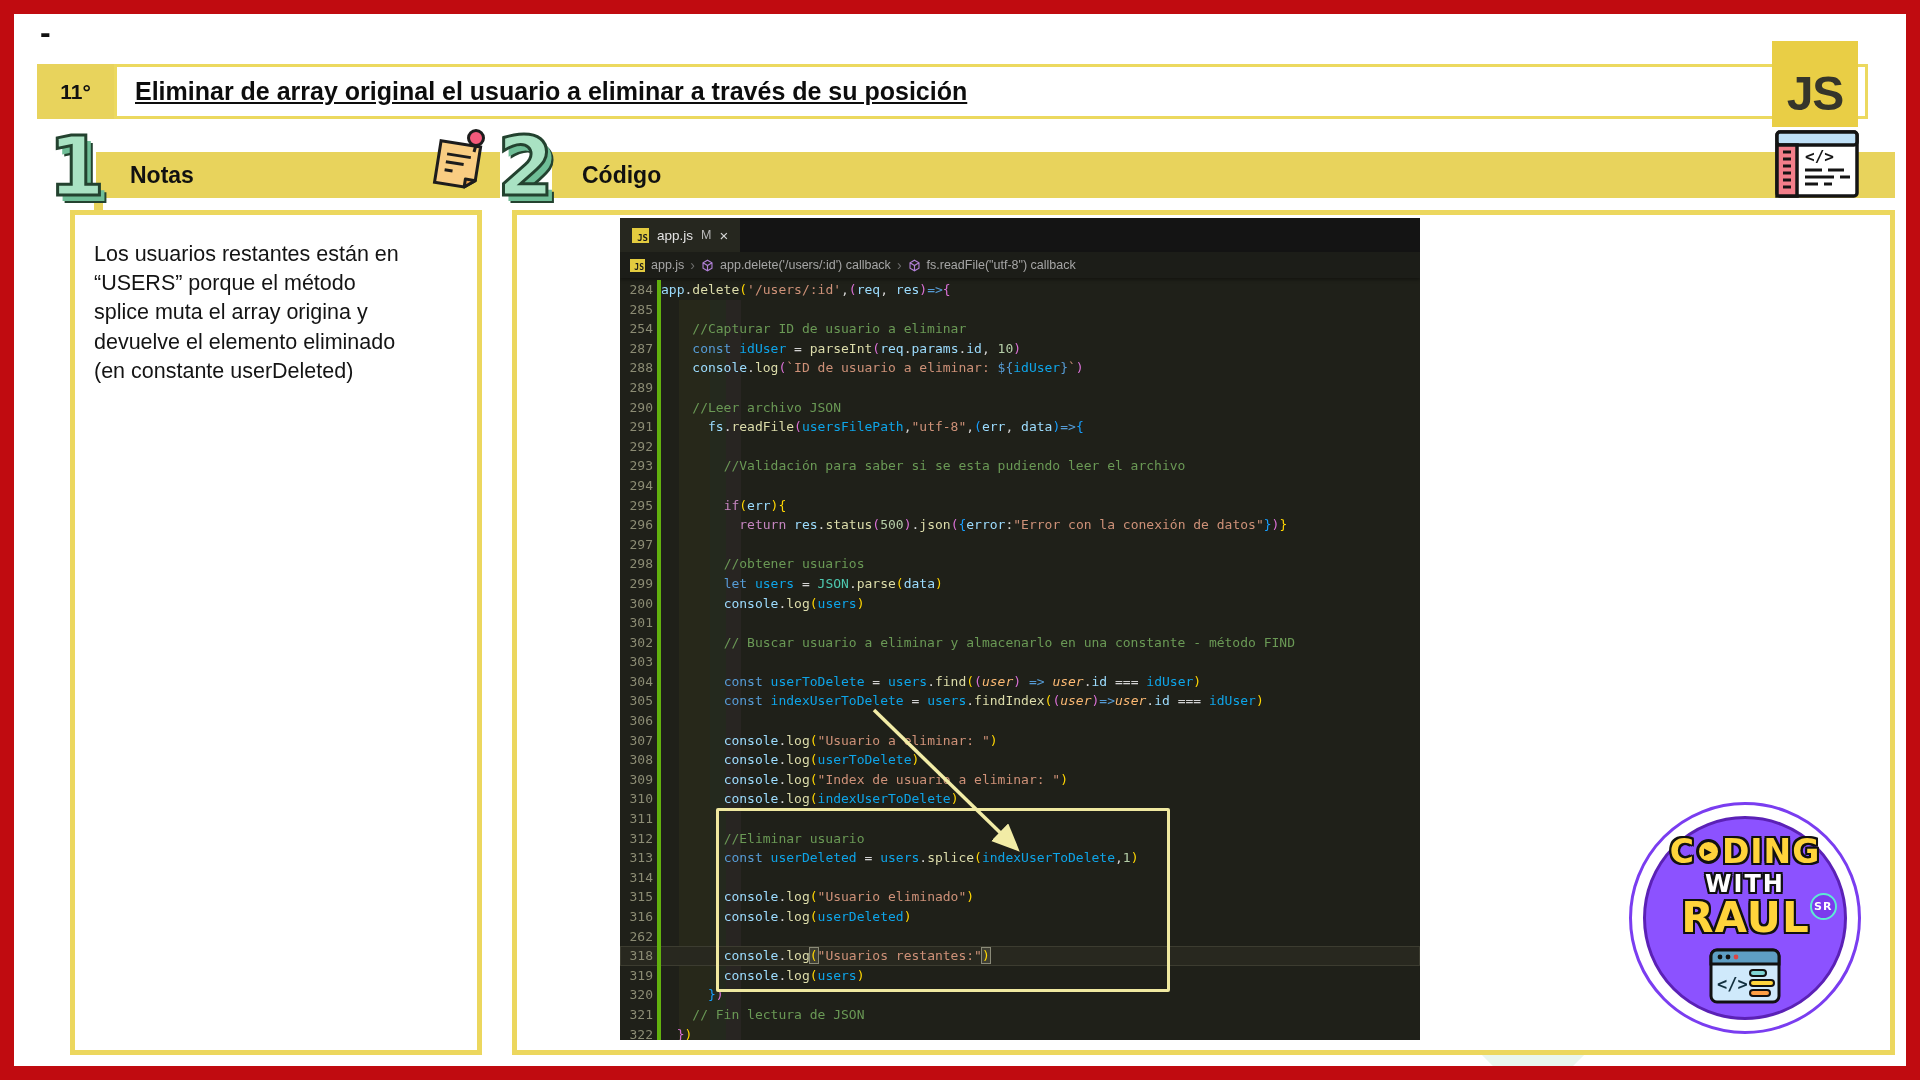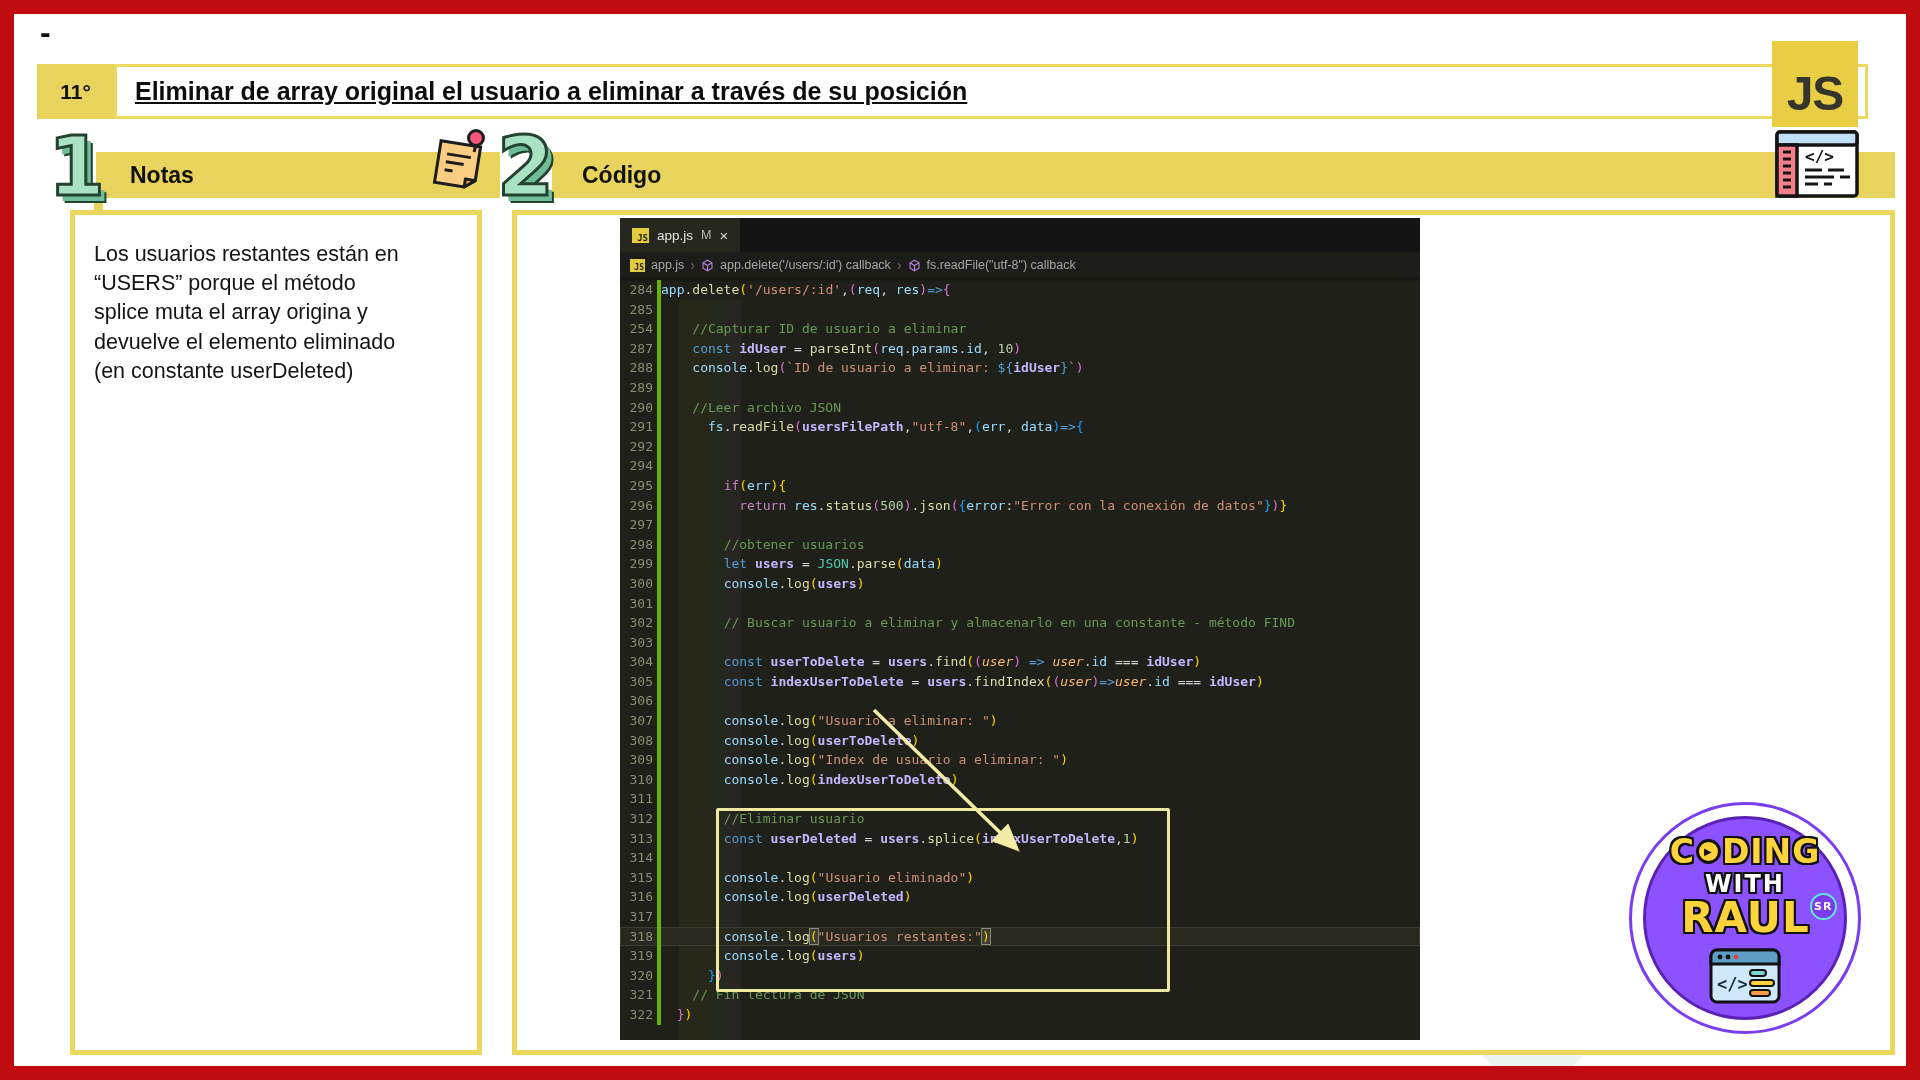--- a/index.html
+++ b/index.html
@@ -34,21 +34,21 @@
   .crumb-sep{color:#6d6d6d;font-size:14px;}
   .code{position:absolute;left:0;top:62px;right:0;}
   .cl{display:flex;height:19.6px;line-height:19.6px;font-size:13px;position:relative;z-index:2;}
   .cl .ln{flex:0 0 33px;text-align:right;color:#8c8c74;}
   .cl .git{flex:0 0 4px;background:#62b10e;margin-left:4px;}
   .cl .ct{white-space:pre;}
   .cl.cur{background:#28281f;box-shadow:inset 0 0 0 1px #3c3c30;}
   .iband{position:absolute;z-index:1;top:82px;height:740px;}
   .tk-fg{color:#d4d4d4}.tk-cm{color:#6a9955}.tk-kw{color:#569cd6}.tk-ctl{color:#c586c0}
   .tk-fn{color:#dcdcaa}.tk-str{color:#ce9178}.tk-v{color:#9cdcfe}
-  .tk-cv{color:#c4b5fd;font-weight:700}.tk-num{color:#b5cea8}.tk-cls{color:#4ec9b0}
+  .tk-cv{color:#0ea5e9;font-weight:400}.tk-num{color:#b5cea8}.tk-cls{color:#4ec9b0}
   .tk-par{color:#fdba74;font-style:italic}
   .tk-p1{color:#ffd602}.tk-p2{color:#da70d6}.tk-p3{color:#179fff}
   .bm{outline:1px solid #8a8a78;background:rgba(220,220,200,0.12);}
   
   .anno-rect{left:716px;top:808px;width:454px;height:184px;border:3px solid #efe8a0;box-sizing:border-box;z-index:5;border-radius:2px;}
   .anno-arrow{left:860px;top:698px;z-index:5;}
   
   .logo{left:1629px;top:802px;width:232px;height:232px;z-index:6;}
   .logo-outer{width:232px;height:232px;border-radius:50%;background:#fff;border:3px solid #7a3df0;box-sizing:border-box;display:flex;align-items:center;justify-content:center;}
   .logo-inner{width:204px;height:204px;border-radius:50%;background:#8c52ff;border:3px solid #5b21b6;box-sizing:border-box;display:flex;flex-direction:column;align-items:center;justify-content:center;gap:1px;}
@@ -196,20 +196,25 @@
           <span class="ln">291</span>
           <span class="git"></span>
           <span class="ct"><span class="tk-fg">      </span><span class="tk-v">fs</span><span class="tk-fg">.</span><span class="tk-fn">readFile</span><span class="tk-p2">(</span><span class="tk-cv">usersFilePath</span><span class="tk-fg">,</span><span class="tk-str">"utf-8"</span><span class="tk-fg">,</span><span class="tk-p3">(</span><span class="tk-v">err</span><span class="tk-fg">, </span><span class="tk-v">data</span><span class="tk-p3">)</span><span class="tk-kw">=&gt;</span><span class="tk-p3">{</span></span>
         </div>
         <div class="cl">
           <span class="ln">292</span>
           <span class="git"></span>
           <span class="ct"></span>
         </div>
         <div class="cl">
+          <span class="ln">293</span>
+          <span class="git"></span>
+          <span class="ct"><span class="tk-fg">        </span><span class="tk-cm">//Validación para saber si se esta pudiendo leer el archivo</span></span>
+        </div>
+        <div class="cl">
           <span class="ln">294</span>
           <span class="git"></span>
           <span class="ct"></span>
         </div>
         <div class="cl">
           <span class="ln">295</span>
           <span class="git"></span>
           <span class="ct"><span class="tk-fg">        </span><span class="tk-ctl">if</span><span class="tk-p1">(</span><span class="tk-v">err</span><span class="tk-p1">)</span><span class="tk-p1">{</span></span>
         </div>
         <div class="cl">
@@ -311,21 +316,21 @@
           <span class="ln">315</span>
           <span class="git"></span>
           <span class="ct"><span class="tk-fg">        </span><span class="tk-v">console</span><span class="tk-fg">.</span><span class="tk-fn">log</span><span class="tk-p1">(</span><span class="tk-str">"Usuario eliminado"</span><span class="tk-p1">)</span></span>
         </div>
         <div class="cl">
           <span class="ln">316</span>
           <span class="git"></span>
           <span class="ct"><span class="tk-fg">        </span><span class="tk-v">console</span><span class="tk-fg">.</span><span class="tk-fn">log</span><span class="tk-p1">(</span><span class="tk-cv">userDeleted</span><span class="tk-p1">)</span></span>
         </div>
         <div class="cl">
-          <span class="ln">317</span>
+          <span class="ln">262</span>
           <span class="git"></span>
           <span class="ct"></span>
         </div>
         <div class="cl cur">
           <span class="ln">318</span>
           <span class="git"></span>
           <span class="ct"><span class="tk-fg">        </span><span class="tk-v">console</span><span class="tk-fg">.</span><span class="tk-fn">log</span><span class="tk-p1 bm">(</span><span class="tk-str">"Usuarios restantes:"</span><span class="tk-p1 bm">)</span></span>
         </div>
         <div class="cl">
           <span class="ln">319</span>

